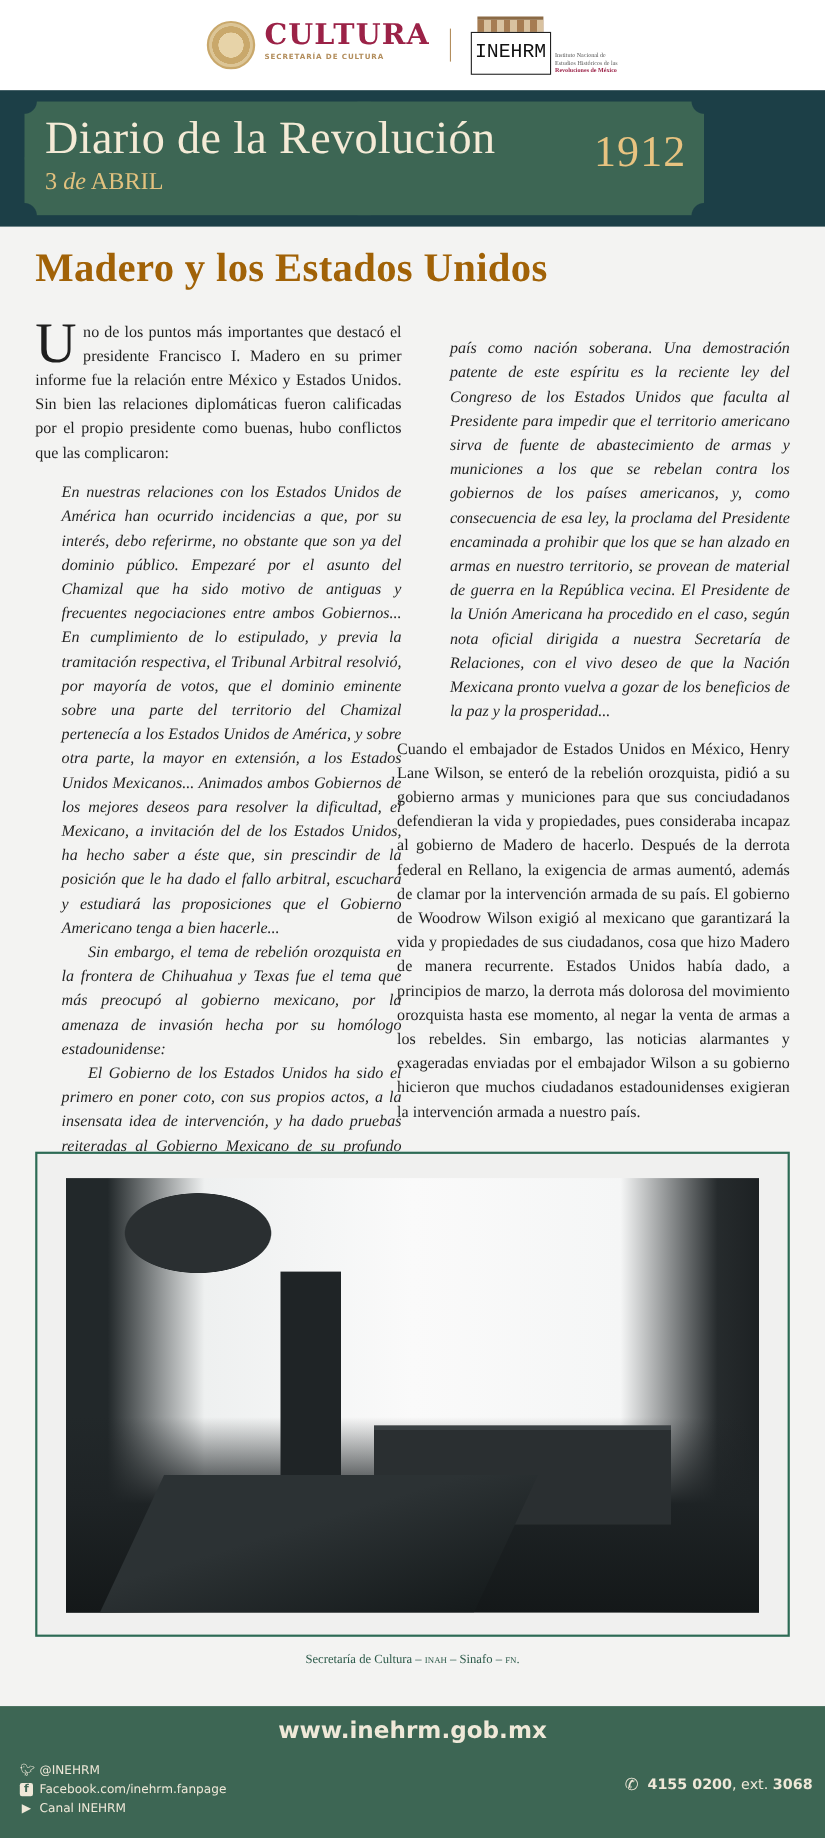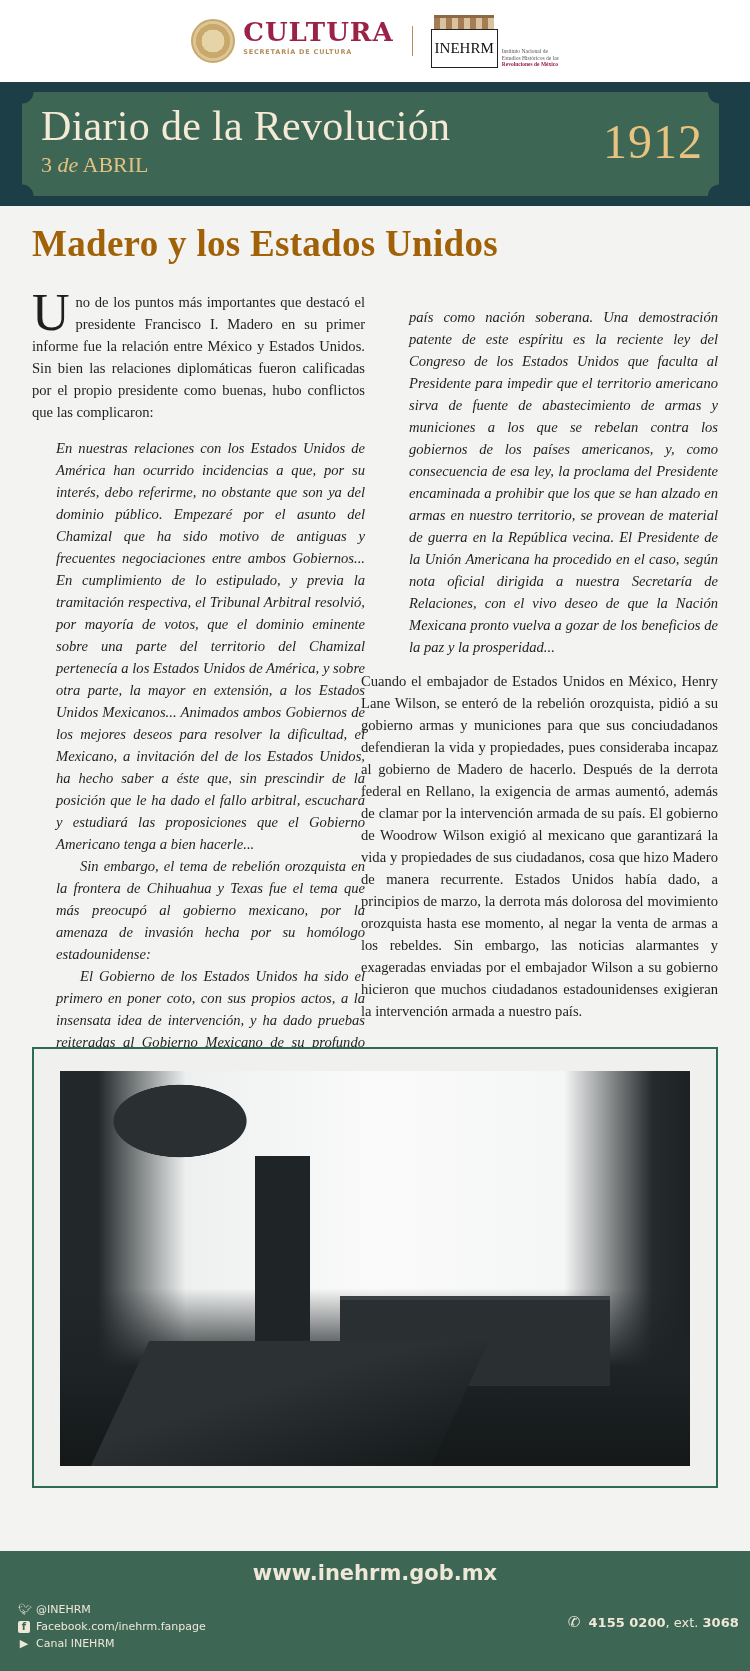--- a/index.html
+++ b/index.html
@@ -34,34 +34,34 @@
   .logo-divider { width: 1px; height: 30px; background: #b38e5d; margin: 0 18px; }
   .logo-inehrm { display: flex; align-items: flex-end; gap: 4px; }
   .inehrm-mark { display: flex; flex-direction: column; align-items: center; }
   .inehrm-building {
     width: 60px; height: 14px;
     background: repeating-linear-gradient(90deg, #a67c52 0 6px, #d9c2a0 6px 12px);
     border-top: 3px solid #8b6a45;
   }
   .inehrm-box {
     border: 1.5px solid #222; padding: 11px 3px;
-    font-family: Liberation Serif, serif; font-size: 15px; color: #111; line-height: 15px;
+    font-family: Liberation Mono, monospace; font-size: 18px; color: #111; line-height: 15px;
   }
   .inehrm-desc {
     font-family: "Liberation Serif", serif; font-size: 5.5px; line-height: 6.5px; color: #555;
   }
   .inehrm-desc b { color: #9b2247; }
 
   
   .banner {
     position: absolute; left: 0; top: 82px; width: 750px; height: 124px;
     background: #1c3f47;
   }
   .banner-inner {
-    position: absolute; left: 22px; top: 10px; width: 697px; height: 104px;
+    position: absolute; left: 22px; top: 10px; width: 618px; height: 104px;
     background: #3d6654;
     -webkit-mask:
       radial-gradient(circle 12px at 0 0, transparent 11px, #000 12px) top left,
       radial-gradient(circle 12px at 100% 0, transparent 11px, #000 12px) top right,
       radial-gradient(circle 12px at 0 100%, transparent 11px, #000 12px) bottom left,
       radial-gradient(circle 12px at 100% 100%, transparent 11px, #000 12px) bottom right;
     -webkit-mask-size: 51% 51%;
     -webkit-mask-repeat: no-repeat;
   }
   .banner-title {
@@ -69,21 +69,21 @@
     font-family: "Liberation Serif", serif; font-size: 42px; color: #f4ead6;
     letter-spacing: 0.3px;
   }
   .banner-date {
     position: absolute; left: 19px; top: 60px;
     font-family: "Liberation Serif", serif; font-size: 22px; color: #e3c27f;
   }
   .banner-date i { font-style: italic; }
   .banner-year {
     position: absolute; right: 16px; top: 22px;
-    font-family: "Liberation Serif", serif; font-size: 48px; color: #e8c380;
+    font-family: "Liberation Serif", serif; font-size: 40px; color: #e8c380;
     letter-spacing: 1px;
   }
 
   
   .article-title {
     position: absolute; left: 32px; top: 222px;
     font-family: "Liberation Serif", serif; font-weight: bold;
     font-size: 37px; color: #a16207; letter-spacing: 0.3px;
   }
   .col {
@@ -203,20 +203,23 @@
 
 <div class="photo-frame">
   <div class="photo">
     <div class="door"></div>
     <div class="desk"></div>
     <div class="stairs"></div>
   </div>
 </div>
 
 <div class="caption">
+  <div>
+    <span>Secretaría de Cultura – </span><span class="sc">inah</span><span> – Sinafo – </span><span class="sc">fn</span><span>.</span>
+  </div>
 </div>
 
 <div class="footer">
   <div class="footer-url">www.inehrm.gob.mx</div>
   <div class="social">
     <div class="social-row">
       <span class="ico">🐦︎</span>
       <span>@INEHRM</span>
     </div>
     <div class="social-row">

